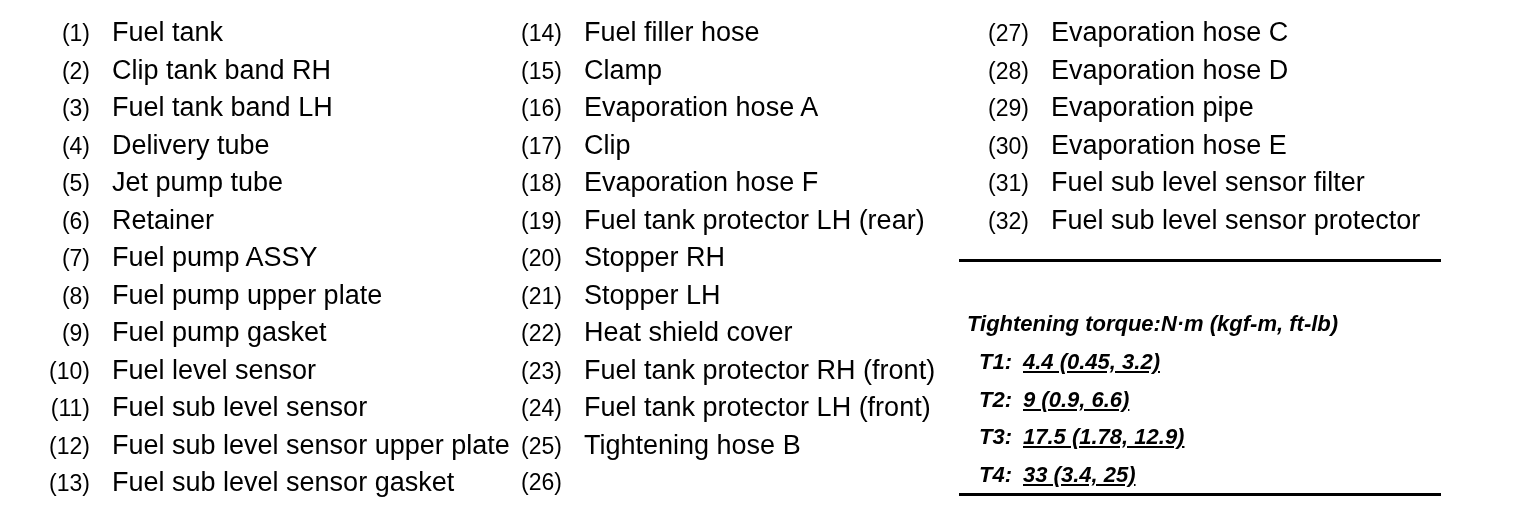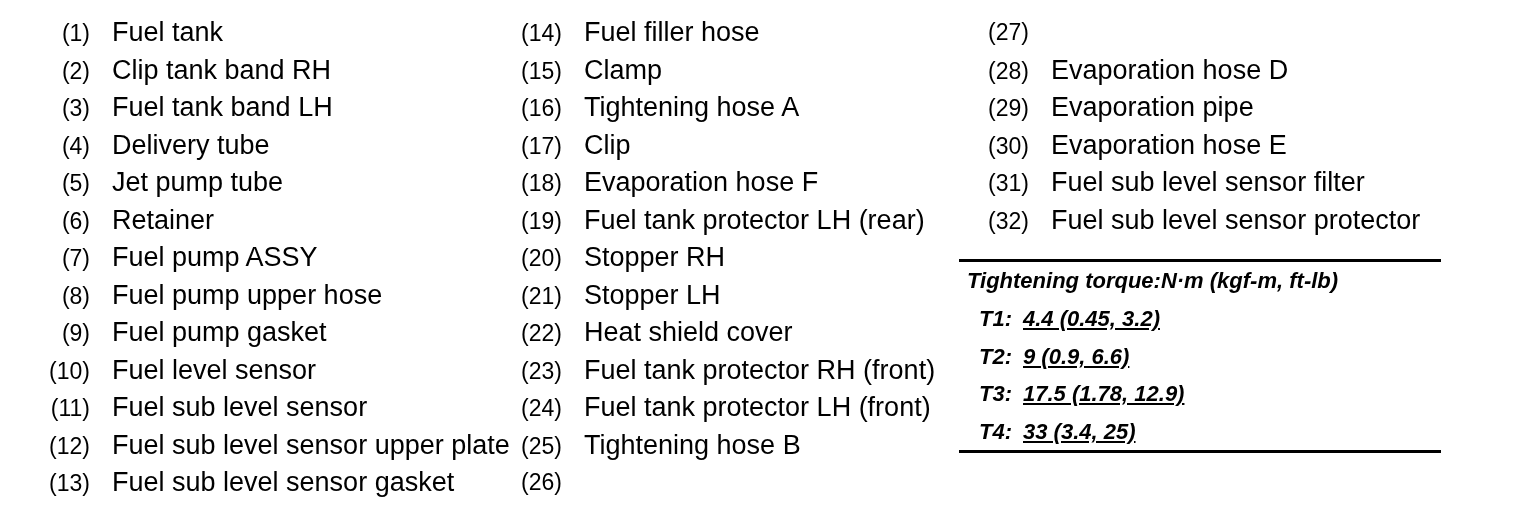--- a/index.html
+++ b/index.html
@@ -64,20 +64,21 @@
     padding: 0;
     box-sizing: border-box;
   }
   .torque-title {
     font-size: 22px;
     font-weight: bold;
     font-style: italic;
     line-height: 38px;
     padding-left: 8px;
     white-space: nowrap;
+    margin-top: 43px;
   }
   .torque-row {
     display: flex;
     flex-direction: row;
     align-items: flex-start;
     font-size: 22px;
     font-weight: bold;
     font-style: italic;
     line-height: 37.5px;
     height: 37.5px;
@@ -124,21 +125,21 @@
       <div class="part-row">
         <span class="part-num">(6)</span>
         <span class="part-label">Retainer</span>
       </div>
       <div class="part-row">
         <span class="part-num">(7)</span>
         <span class="part-label">Fuel pump ASSY</span>
       </div>
       <div class="part-row">
         <span class="part-num">(8)</span>
-        <span class="part-label">Fuel pump upper hose</span>
+        <span class="part-label">Fuel pump upper plate</span>
       </div>
       <div class="part-row">
         <span class="part-num">(9)</span>
         <span class="part-label">Fuel pump gasket</span>
       </div>
       <div class="part-row">
         <span class="part-num">(10)</span>
         <span class="part-label">Fuel level sensor</span>
       </div>
       <div class="part-row">
@@ -159,21 +160,21 @@
       <div class="part-row">
         <span class="part-num">(14)</span>
         <span class="part-label">Fuel filler hose</span>
       </div>
       <div class="part-row">
         <span class="part-num">(15)</span>
         <span class="part-label">Clamp</span>
       </div>
       <div class="part-row">
         <span class="part-num">(16)</span>
-        <span class="part-label">Tightening hose A</span>
+        <span class="part-label">Evaporation hose A</span>
       </div>
       <div class="part-row">
         <span class="part-num">(17)</span>
         <span class="part-label">Clip</span>
       </div>
       <div class="part-row">
         <span class="part-num">(18)</span>
         <span class="part-label">Evaporation hose F</span>
       </div>
       <div class="part-row">
@@ -205,20 +206,21 @@
         <span class="part-label">Tightening hose B</span>
       </div>
       <div class="part-row">
         <span class="part-num">(26)</span>
       </div>
     </div>
 
     <div class="col col-3">
       <div class="part-row">
         <span class="part-num">(27)</span>
+        <span class="part-label">Evaporation hose C</span>
       </div>
       <div class="part-row">
         <span class="part-num">(28)</span>
         <span class="part-label">Evaporation hose D</span>
       </div>
       <div class="part-row">
         <span class="part-num">(29)</span>
         <span class="part-label">Evaporation pipe</span>
       </div>
       <div class="part-row">

